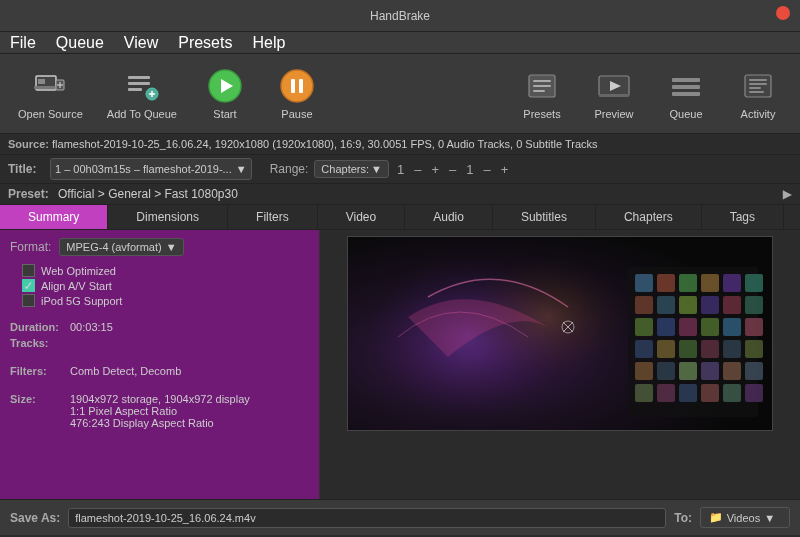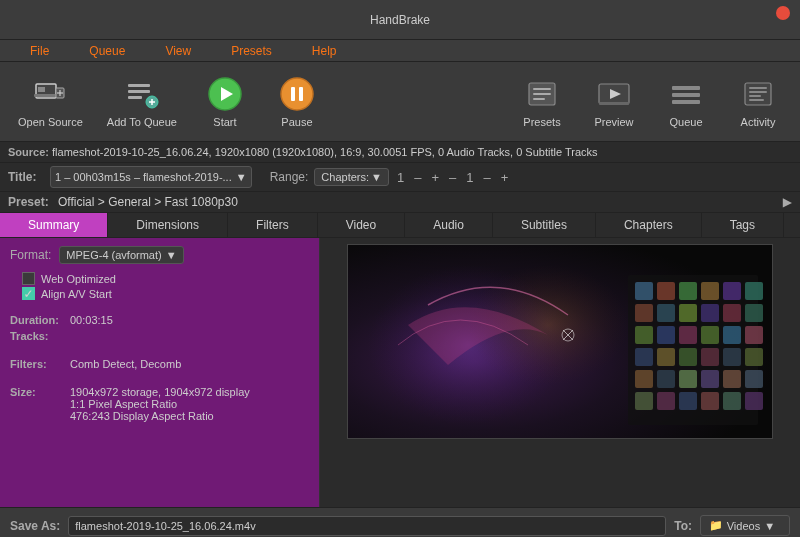--- a/index.html
+++ b/index.html
@@ -9,21 +9,21 @@
       font-family: 'Segoe UI', Arial, sans-serif;
       font-size: 12px;
       width: 800px;
       height: 537px;
       overflow: hidden;
     }
 
     
     .title-bar {
       background: #3c3c3c;
-      height: 40px;
+      height: 32px;
       display: flex;
       align-items: center;
       justify-content: center;
       position: relative;
       border-bottom: 1px solid #222;
     }
     .title-bar-text {
       color: #ccc;
       font-size: 12px;
     }
@@ -42,25 +42,24 @@
     .menu-bar {
       background: #3c3c3c;
       height: 22px;
       display: flex;
       align-items: center;
       padding: 0 6px;
       border-bottom: 1px solid #222;
       gap: 12px;
     }
     .menu-item {
-      color: #f97316;
-      font-size: 12px;
+      color: #ffffff;
+      font-size: 16px;
       cursor: pointer;
       padding: 2px 4px;
-      margin-left: 20px;
     }
 
     
     .toolbar {
       background: #3a3a3a;
       height: 80px;
       display: flex;
       align-items: center;
       padding: 0 10px;
       border-bottom: 1px solid #222;
@@ -468,20 +467,24 @@
       </div>
     </div>
 
     <div class="checkbox-row">
       <div class="checkbox"></div>
       <span class="checkbox-label">Web Optimized</span>
     </div>
     <div class="checkbox-row">
       <div class="checkbox checked">✓</div>
       <span class="checkbox-label">Align A/V Start</span>
+    </div>
+    <div class="checkbox-row">
+      <div class="checkbox"></div>
+      <span class="checkbox-label">iPod 5G Support</span>
     </div>
 
     <div class="divider"></div>
 
     <div class="info-row">
       <span class="info-key">Duration:</span>
       <span class="info-val">00:03:15</span>
     </div>
 
     <div class="info-row">

